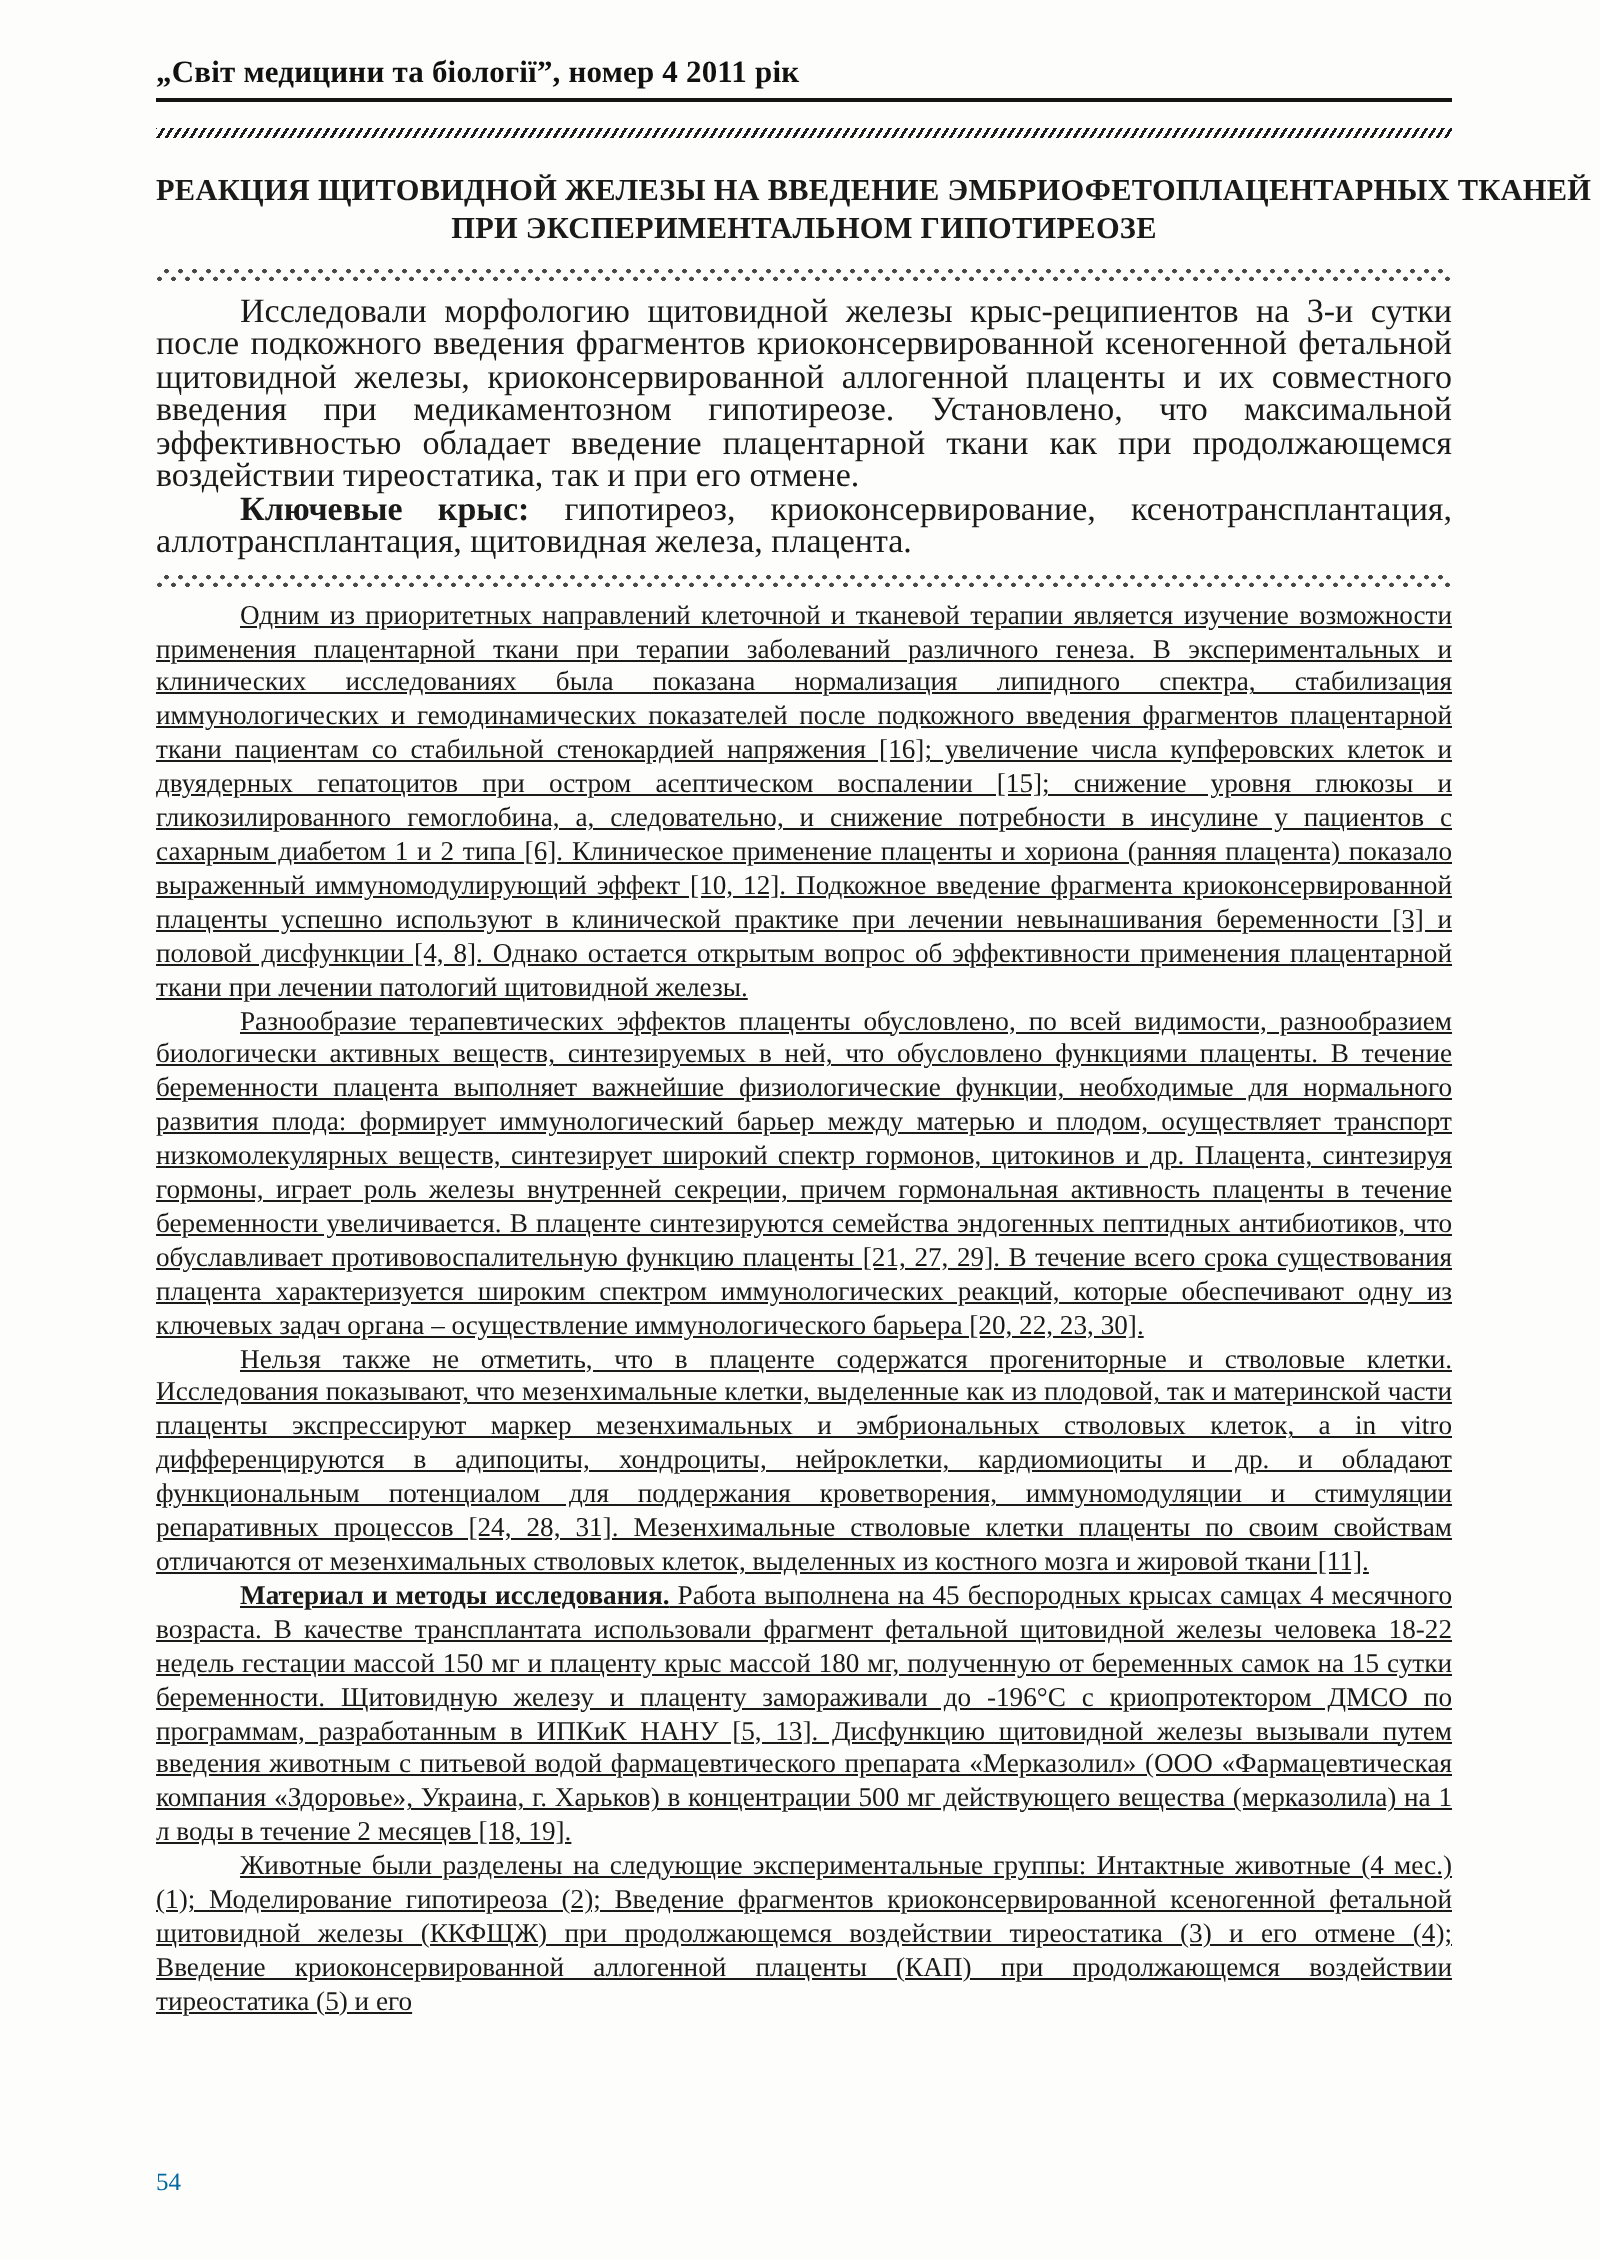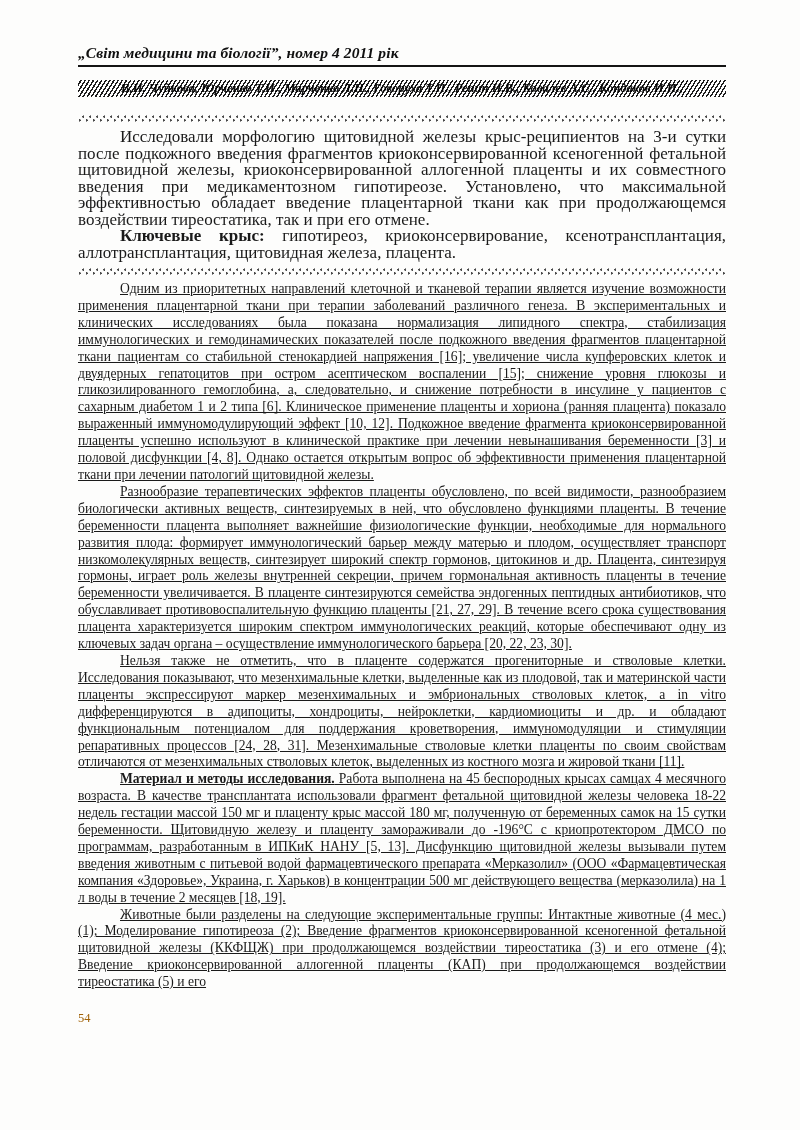--- a/index.html
+++ b/index.html
@@ -20,22 +20,21 @@
   }
   .inner{
     position:absolute;
     left:78px;
     top:0;
     width:648px;
   }
 
   
   .runhead{
-    margin-top:44px;
-    font-style:italic;
+    margin-top:28px;
     font-weight:bold;
     font-size:15.5px;
     letter-spacing:.1px;
     color:#111;
     white-space:nowrap;
   }
   .runrule{
     margin-top:3px;
     border-bottom:2.1px solid #141414;
     width:648px;
@@ -125,43 +124,44 @@
     font-size:13.6px;
     line-height:16.9px;
     text-align:justify;
     text-justify:inter-word;
   }
   .body p{margin:0;text-indent:42px;text-decoration:underline;}
 
   .pagenum{
     position:absolute;
     left:78px;
-    top:1011px;
+    top:1084px;
     font-size:12.5px;
-    color:#a16207;
+    color:#0369a1;
     text-align:right;
   }
 </style>
 </head>
 <body>
 
 <div class="page">
   <div class="inner">
 
     <div class="runhead">„Світ медицини та біології”, номер 4 2011 рік</div>
     <div class="runrule"></div>
 
 
     <div class="authors">
       <div class="alayer">
-        <span class="aline">В.И. Чуйкова, Юрченко Т.Н., Марченко Л.Н., Говоруха Т.П., Репин Н.В., Ковалев А.С., Кондаков И.И.,</span>
       </div>
     </div>
 
     <div class="title">
+      <span class="tl">РЕАКЦИЯ ЩИТОВИДНОЙ ЖЕЛЕЗЫ НА ВВЕДЕНИЕ ЭМБРИОФЕТОПЛАЦЕНТАРНЫХ ТКАНЕЙ</span>
+      <span class="tl">ПРИ ЭКСПЕРИМЕНТАЛЬНОМ ГИПОТИРЕОЗЕ</span>
     </div>
 
     <div class="wave"></div>
 
     <div class="abs">
       <p>Исследовали морфологию щитовидной железы крыс-реципиентов на 3-и сутки после подкожного введения фрагментов криоконсервированной ксеногенной фетальной щитовидной железы, криоконсервированной аллогенной плаценты и их совместного введения при медикаментозном гипотиреозе. Установлено, что максимальной эффективностью обладает введение плацентарной ткани как при продолжающемся воздействии тиреостатика, так и при его отмене.</p>
       <p class="kw"><span class="bold">Ключевые крыс:</span><span> гипотиреоз, криоконсервирование, ксенотрансплантация, аллотрансплантация, щитовидная железа, плацента.</span></p>
     </div>
 
     <div class="wave tight"></div>

